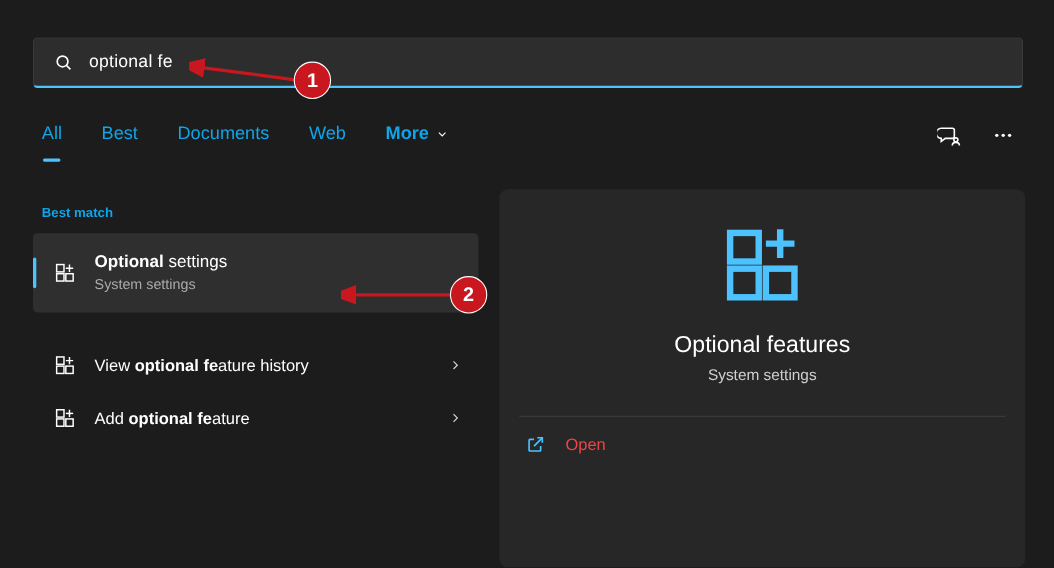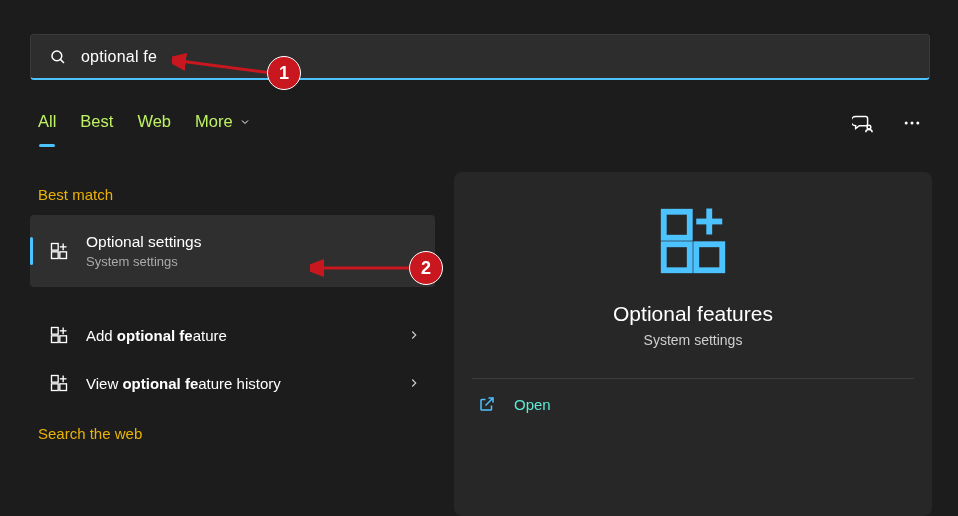--- a/index.html
+++ b/index.html
@@ -40,58 +40,58 @@
     letter-spacing: 0.2px;
   }
 
   
   .tabs {
     position: absolute;
     left: 38px;
     top: 112px;
     display: flex;
     align-items: center;
-    gap: 24px;
+    gap: 36px;
     font-size: 16.5px;
-    color: #bef264;
+    color: #0ea5e9;
   }
   .tab { cursor: pointer; position: relative; padding-bottom: 6px; }
   .tab.active::after {
     content: "";
     position: absolute;
     left: 0; right: 0;
     bottom: -10px;
     height: 3px;
     background: #4cc2ff;
     border-radius: 2px;
     width: 16px;
     margin: 0 auto;
   }
-  .tab-more { display: flex; align-items: center; gap: 6px; }
+  .tab-more { display: flex; align-items: center; gap: 6px; font-weight: bold; }
 
   .topright {
     position: absolute;
     right: 36px;
     top: 112px;
     display: flex;
     align-items: center;
     gap: 28px;
   }
 
   
   .left-col {
     position: absolute;
     left: 30px;
     top: 186px;
     width: 405px;
   }
   .section-title {
-    font-size: 15px;
-    font-weight: 400;
-    color: #eab308;
+    font-size: 12px;
+    font-weight: 700;
+    color: #0ea5e9;
     margin: 0 0 12px 8px;
   }
 
   .best-card {
     height: 72px;
     background: #2f2f2f;
     border-radius: 4px;
     position: relative;
     display: flex;
     align-items: center;
@@ -104,21 +104,21 @@
     left: 0;
     top: 22px;
     width: 3px;
     height: 28px;
     background: #4cc2ff;
     border-radius: 2px;
   }
   .best-card .icon-box { width: 22px; height: 22px; display:flex; align-items:center; justify-content:center; }
   .best-card .texts { margin-left: 16px; }
   .best-card .title { font-size: 15.5px; color:#fff; }
-  .best-card .title b { font-weight: 400; }
+  .best-card .title b { font-weight: 700; }
   .best-card .sub { font-size: 13px; color: #aaaaaa; margin-top: 3px; }
 
   .row-item {
     height: 48px;
     display: flex;
     align-items: center;
     padding: 0 14px 0 18px;
     justify-content: space-between;
     cursor: pointer;
   }
@@ -153,21 +153,21 @@
   }
   .open-row {
     width: 442px;
     display:flex;
     align-items:center;
     gap: 18px;
     padding: 16px 6px;
     cursor:pointer;
   }
   .open-row .ext-icon { color:#4cc2ff; }
-  .open-label { font-size: 15px; color:#5eead4; }
+  .open-label { font-size: 15px; color:#ef4444; }
 
   
   .anno-badge {
     position:absolute;
     width: 34px; height:34px;
     border-radius:50%;
     background:#c8171e;
     border:1.5px solid #ffffff;
     color:#fff;
     font-weight:700;
@@ -185,20 +185,21 @@
   <svg width="18" height="18" viewBox="0 0 24 24" fill="none" stroke="#ffffff" stroke-width="2">
     <circle cx="10.5" cy="10.5" r="6.5"></circle>
     <line x1="20" y1="20" x2="15.2" y2="15.2"></line>
   </svg>
   <input class="search-input" type="text" value="optional fe" style="">
 </div>
 
 <div class="tabs">
   <div class="tab active">All</div>
   <div class="tab">Best</div>
+  <div class="tab">Documents</div>
   <div class="tab">Web</div>
   <div class="tab tab-more">
     <span>More</span>
     <svg width="12" height="12" viewBox="0 0 24 24" fill="none" stroke="#ffffff" stroke-width="2">
         <polyline points="6 9 12 15 18 9"></polyline>
       </svg>
   </div>
 </div>
 
 <div class="topright">
@@ -226,20 +227,40 @@
         <line x1="17" y1="3" x2="17" y2="11"></line>
           <line x1="13" y1="7" x2="21" y2="7"></line>
       </svg>
     </span>
     <div class="texts">
       <div class="title"><b>Optional </b><span>settings</span></div>
       <div class="sub">System settings</div>
     </div>
   </div>
 
+
+  <div class="row-item">
+    <div class="row-left">
+      <span class="icon-box">
+        <svg width="20" height="20" viewBox="0 0 24 24" fill="none" stroke="#ffffff" stroke-width="1.6">
+          <rect x="3" y="3" width="8" height="8"></rect>
+            <rect x="3" y="13" width="8" height="8"></rect>
+            <rect x="13" y="13" width="8" height="8"></rect>
+          <line x1="17" y1="3" x2="17" y2="11"></line>
+            <line x1="13" y1="7" x2="21" y2="7"></line>
+        </svg>
+      </span>
+      <div class="row-label">
+        <span>View </span><b>optional fe</b><span>ature history</span>
+      </div>
+    </div>
+    <svg class="chev" width="14" height="14" viewBox="0 0 24 24" fill="none" stroke="#cccccc" stroke-width="2">
+        <polyline points="9 6 15 12 9 18"></polyline>
+      </svg>
+  </div>
 
   <div class="row-item">
     <div class="row-left">
       <span class="icon-box">
         <svg width="20" height="20" viewBox="0 0 24 24" fill="none" stroke="#ffffff" stroke-width="1.6">
           <rect x="3" y="3" width="8" height="8"></rect>
             <rect x="3" y="13" width="8" height="8"></rect>
             <rect x="13" y="13" width="8" height="8"></rect>
           <line x1="17" y1="3" x2="17" y2="11"></line>
             <line x1="13" y1="7" x2="21" y2="7"></line>
@@ -247,41 +268,20 @@
       </span>
       <div class="row-label">
         <span>Add </span><b>optional fe</b><span>ature</span>
       </div>
     </div>
     <svg class="chev" width="14" height="14" viewBox="0 0 24 24" fill="none" stroke="#cccccc" stroke-width="2">
         <polyline points="9 6 15 12 9 18"></polyline>
       </svg>
   </div>
 
-  <div class="row-item">
-    <div class="row-left">
-      <span class="icon-box">
-        <svg width="20" height="20" viewBox="0 0 24 24" fill="none" stroke="#ffffff" stroke-width="1.6">
-          <rect x="3" y="3" width="8" height="8"></rect>
-            <rect x="3" y="13" width="8" height="8"></rect>
-            <rect x="13" y="13" width="8" height="8"></rect>
-          <line x1="17" y1="3" x2="17" y2="11"></line>
-            <line x1="13" y1="7" x2="21" y2="7"></line>
-        </svg>
-      </span>
-      <div class="row-label">
-        <span>View </span><b>optional fe</b><span>ature history</span>
-      </div>
-    </div>
-    <svg class="chev" width="14" height="14" viewBox="0 0 24 24" fill="none" stroke="#cccccc" stroke-width="2">
-        <polyline points="9 6 15 12 9 18"></polyline>
-      </svg>
-  </div>
-
-  <div class="section-title" style="margin-top:18px">Search the web</div>
 </div>
 
 <div class="detail-pane">
   <svg class="big-icon" width="78" height="78" viewBox="0 0 24 24" fill="none" stroke="#4cc2ff" stroke-width="1.8">
     <rect x="3" y="3" width="8" height="8"></rect>
     <rect x="3" y="13" width="8" height="8"></rect>
     <rect x="13" y="13" width="8" height="8"></rect>
     <line x1="17" y1="2" x2="17" y2="10"></line>
       <line x1="13" y1="6" x2="21" y2="6"></line>
   </svg>

